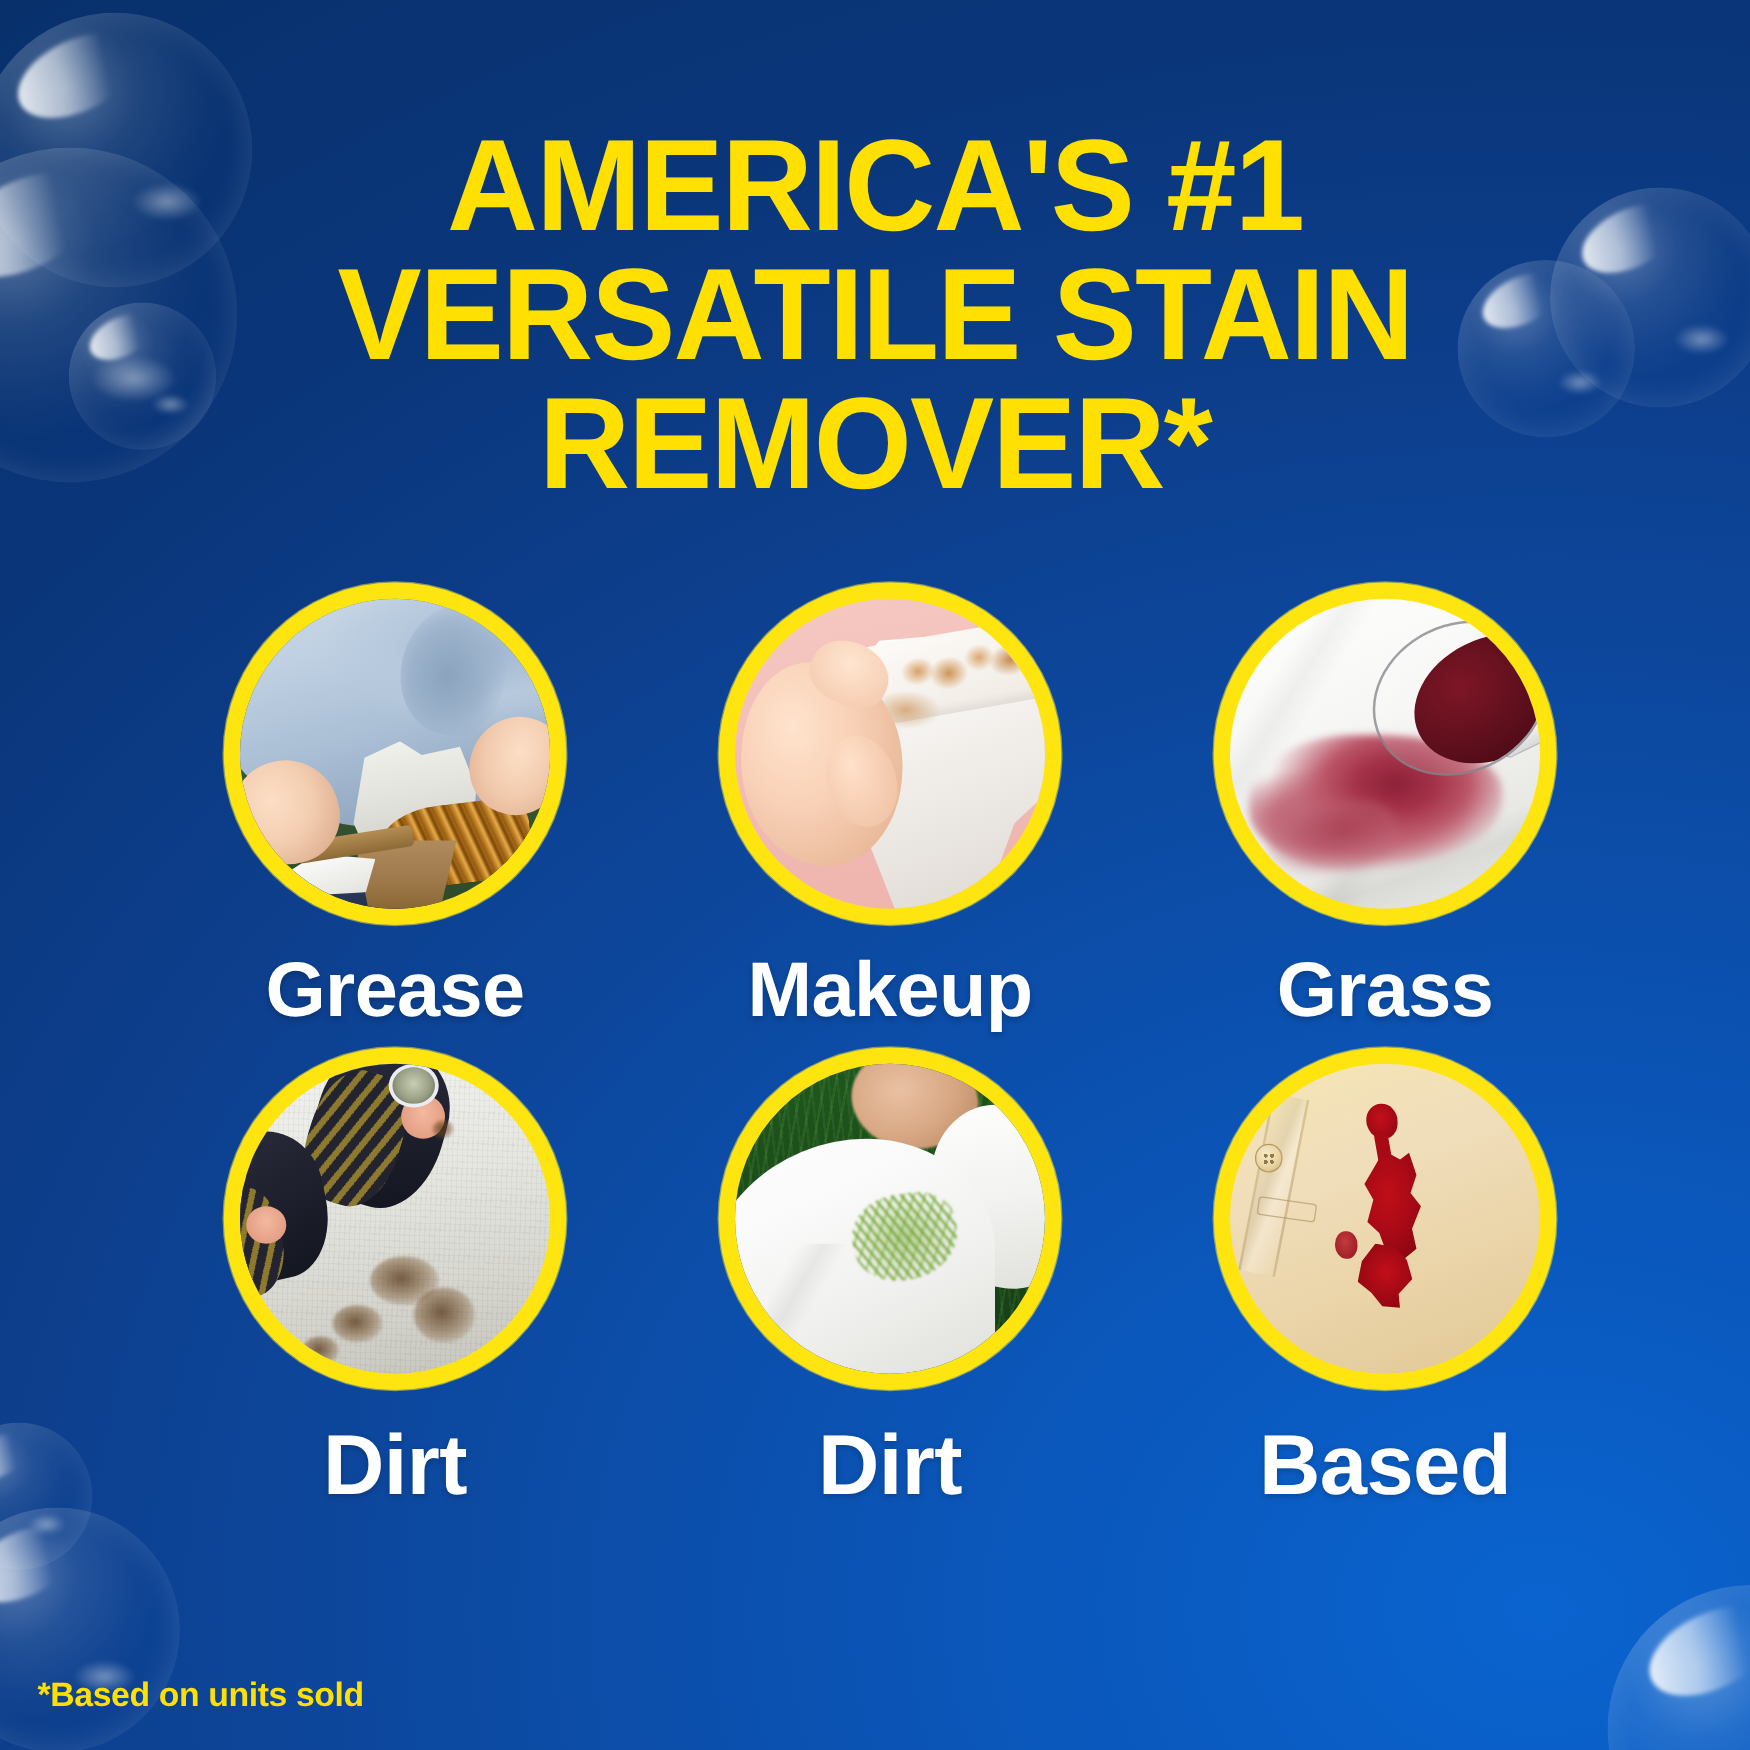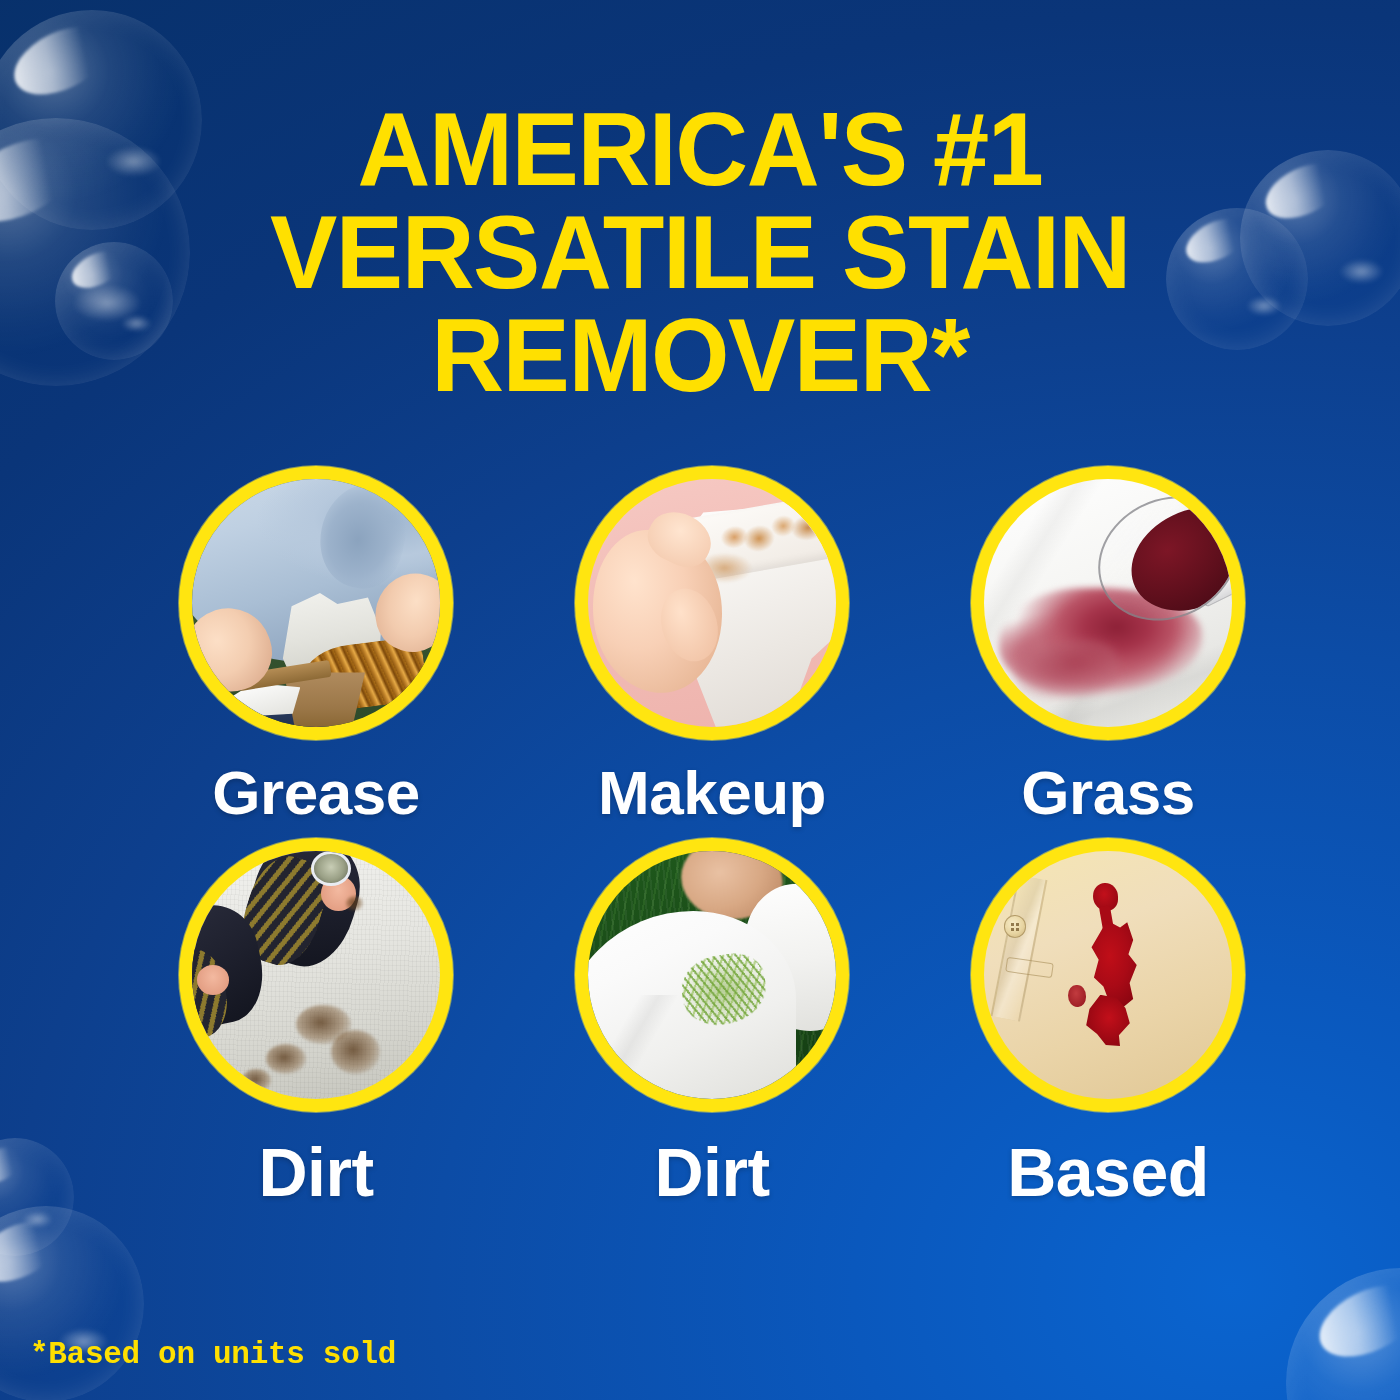--- a/index.html
+++ b/index.html
@@ -411,23 +411,22 @@
     background:radial-gradient(ellipse at 45% 38%, #c23b3f, #92141c);
     border-radius:48% 52% 46% 54%;
   }
 
   
   #footnote{
     position:absolute;
     left:30px; bottom:28px;
     color:#ffe000;
     font-weight:bold;
-    font-size:31px;
+    font-size:27px;
     letter-spacing:-0.3px;
-    font-family:Liberation Mono, monospace;
   }
 </style>
 </head>
 <body>
 
 <div id="stage">
 
   <div class="bubble b-tl1"></div>
   <div class="bubble b-tl2"></div>
   <div class="bubble b-tl3"></div>

